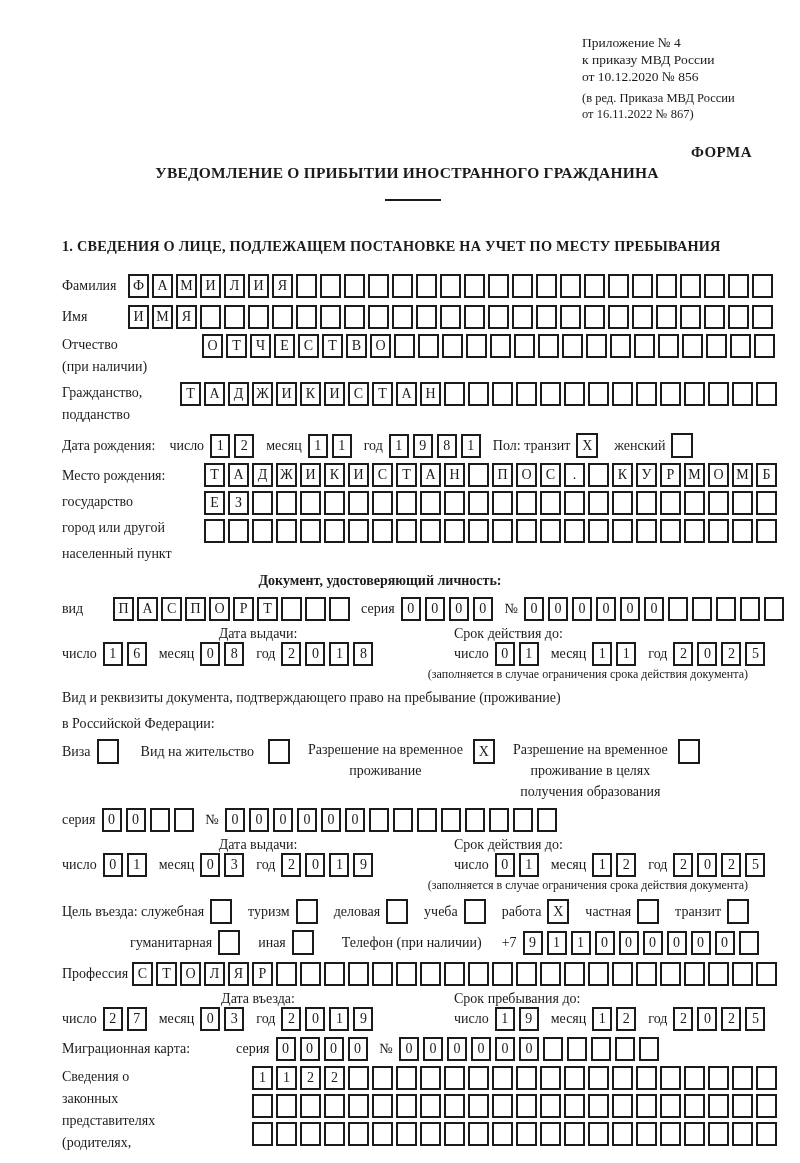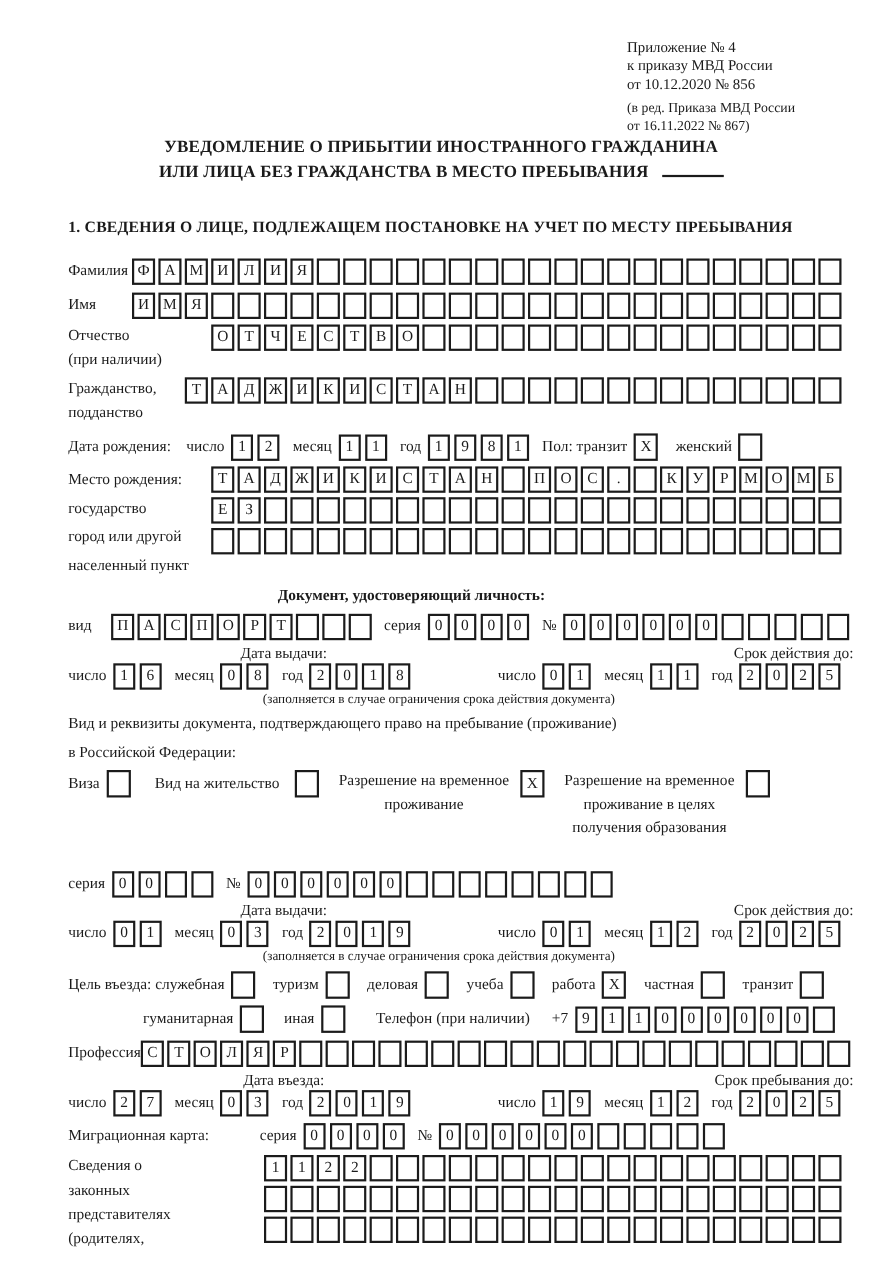--- a/index.html
+++ b/index.html
@@ -1,18 +1,18 @@
 <!DOCTYPE html>
 <html><head>
 <meta charset="utf-8">
 <style>
   *{margin:0;padding:0;box-sizing:border-box}
   html,body{background:#ffffff}
   body{font-family:"Liberation Serif","DejaVu Serif",serif;color:#1b1b1b}
-  .page{width:800px;height:1163px;background:#fff;padding:34px 24px 20px 62px;overflow:hidden;position:relative}
+  .page{width:800px;height:1163px;background:#fff;padding:34px 12px 20px 62px;overflow:hidden;position:relative}
 
   .appendix{width:200px;margin-left:auto;margin-right:6px;font-size:13.5px;line-height:17px}
   .appendix .amend{margin-top:5px;font-size:12.5px;line-height:16px}
   .forma{font-weight:bold;text-align:right;padding-right:36px;margin-top:22px;font-size:15px;letter-spacing:.5px}
 
   .title{text-align:center;font-weight:bold;font-size:15.5px;line-height:23px;padding-right:36px;letter-spacing:.2px}
   .uline{display:inline-block;width:56px;border-bottom:2.5px solid #1b1b1b;margin-left:12px;height:12px}
   .s1{font-weight:bold;font-size:14.3px;margin-top:31px;margin-bottom:17px;letter-spacing:.2px}
 
   .row{display:flex;align-items:center;margin-bottom:4px;min-height:27px}
@@ -34,45 +34,46 @@
   .chk .cell{width:22px;height:25px;margin-right:0}
   .cellrows .cells{display:flex;margin-bottom:4px}
 
   .center-b{font-weight:bold;text-align:center;font-size:14px;margin:6px 90px 6px 0}
   .plain{font-size:14px;line-height:22px}
   .dp{display:flex;align-items:center}
   .dp .left{width:392px;display:flex;align-items:center}
   .dp .right{flex:1;display:flex;align-items:center}
   .dph{display:flex;font-size:14px;margin-top:2px}
   .dph .h1{width:392px;text-align:center}
-  .dph .h2{flex:1;text-align:right}
-  .note-right{font-size:12px;text-align:center;padding-right:40px;margin:1px 0 5px 0}
+  .dph .h2{flex:1;text-align:left}
+  .note-right{font-size:12px;text-align:right;padding-right:40px;margin:1px 0 5px 0}
   .gap8{width:8px}
-  .visa-row{margin-top:4px;margin-bottom:27px}
+  .visa-row{margin-top:4px;margin-bottom:4px}
   .vblock{font-size:14px;line-height:21px;text-align:center;white-space:pre-line;margin:0 10px}
   .indent68{padding-left:68px}
 </style>
 </head>
 <body>
 
 <div class="page">
 
   <div class="appendix">
     <div>Приложение № 4</div>
     <div>к приказу МВД России</div>
     <div>от 10.12.2020 № 856</div>
     <div class="amend">(в ред. Приказа МВД России</div>
     <div class="amend" style="margin-top:0">от 16.11.2022 № 867)</div>
   </div>
 
+  <div class="forma">ФОРМА</div>
 
   <div class="title">
     <div>УВЕДОМЛЕНИЕ О ПРИБЫТИИ ИНОСТРАННОГО ГРАЖДАНИНА</div>
     <div>
-      <span>ИЛИ ЛИЦА БЕЗ ГРАЖДАНСТВА В МЕСТО ПРЕБЫВАНИЯ</span><span class="uline"></span>
+      <span class="uline"></span>
     </div>
   </div>
 
   <div class="s1">1. СВЕДЕНИЯ О ЛИЦЕ, ПОДЛЕЖАЩЕМ ПОСТАНОВКЕ НА УЧЕТ ПО МЕСТУ ПРЕБЫВАНИЯ</div>
 
   <div class="row">
     <span class="lab w66">Фамилия</span>
     <span class="cells">
         <span class="cell">Ф</span>
         <span class="cell">А</span>

